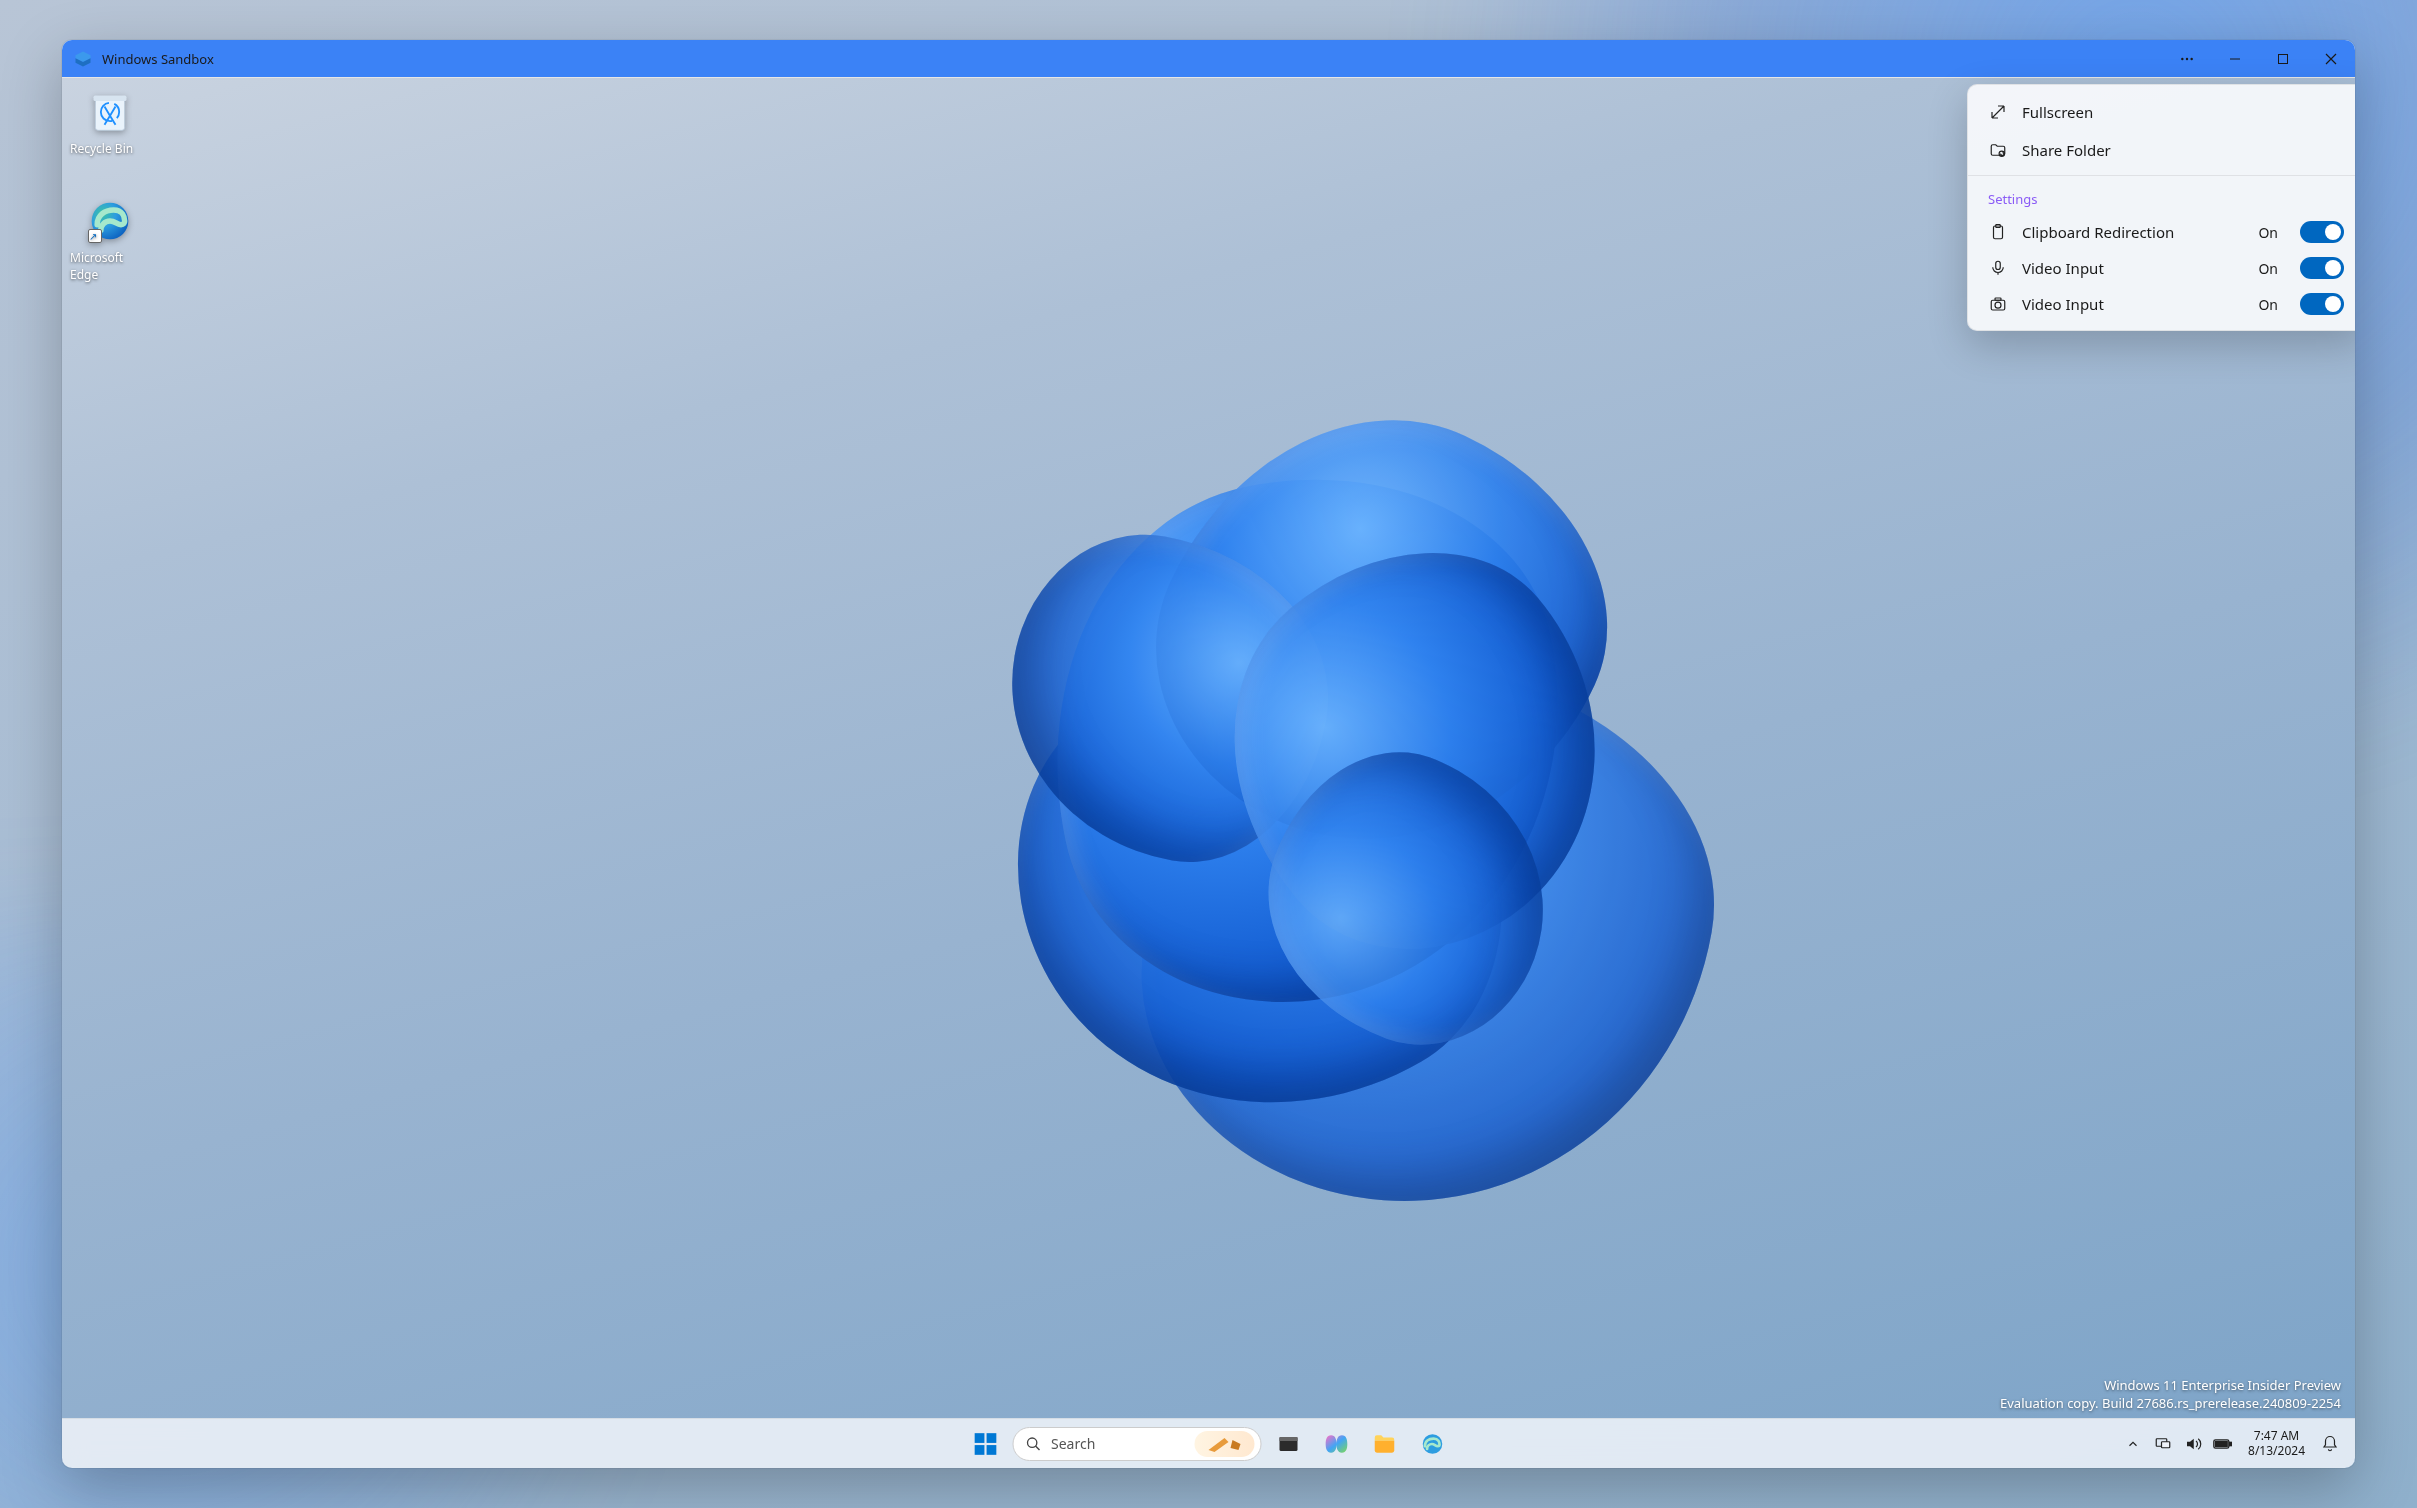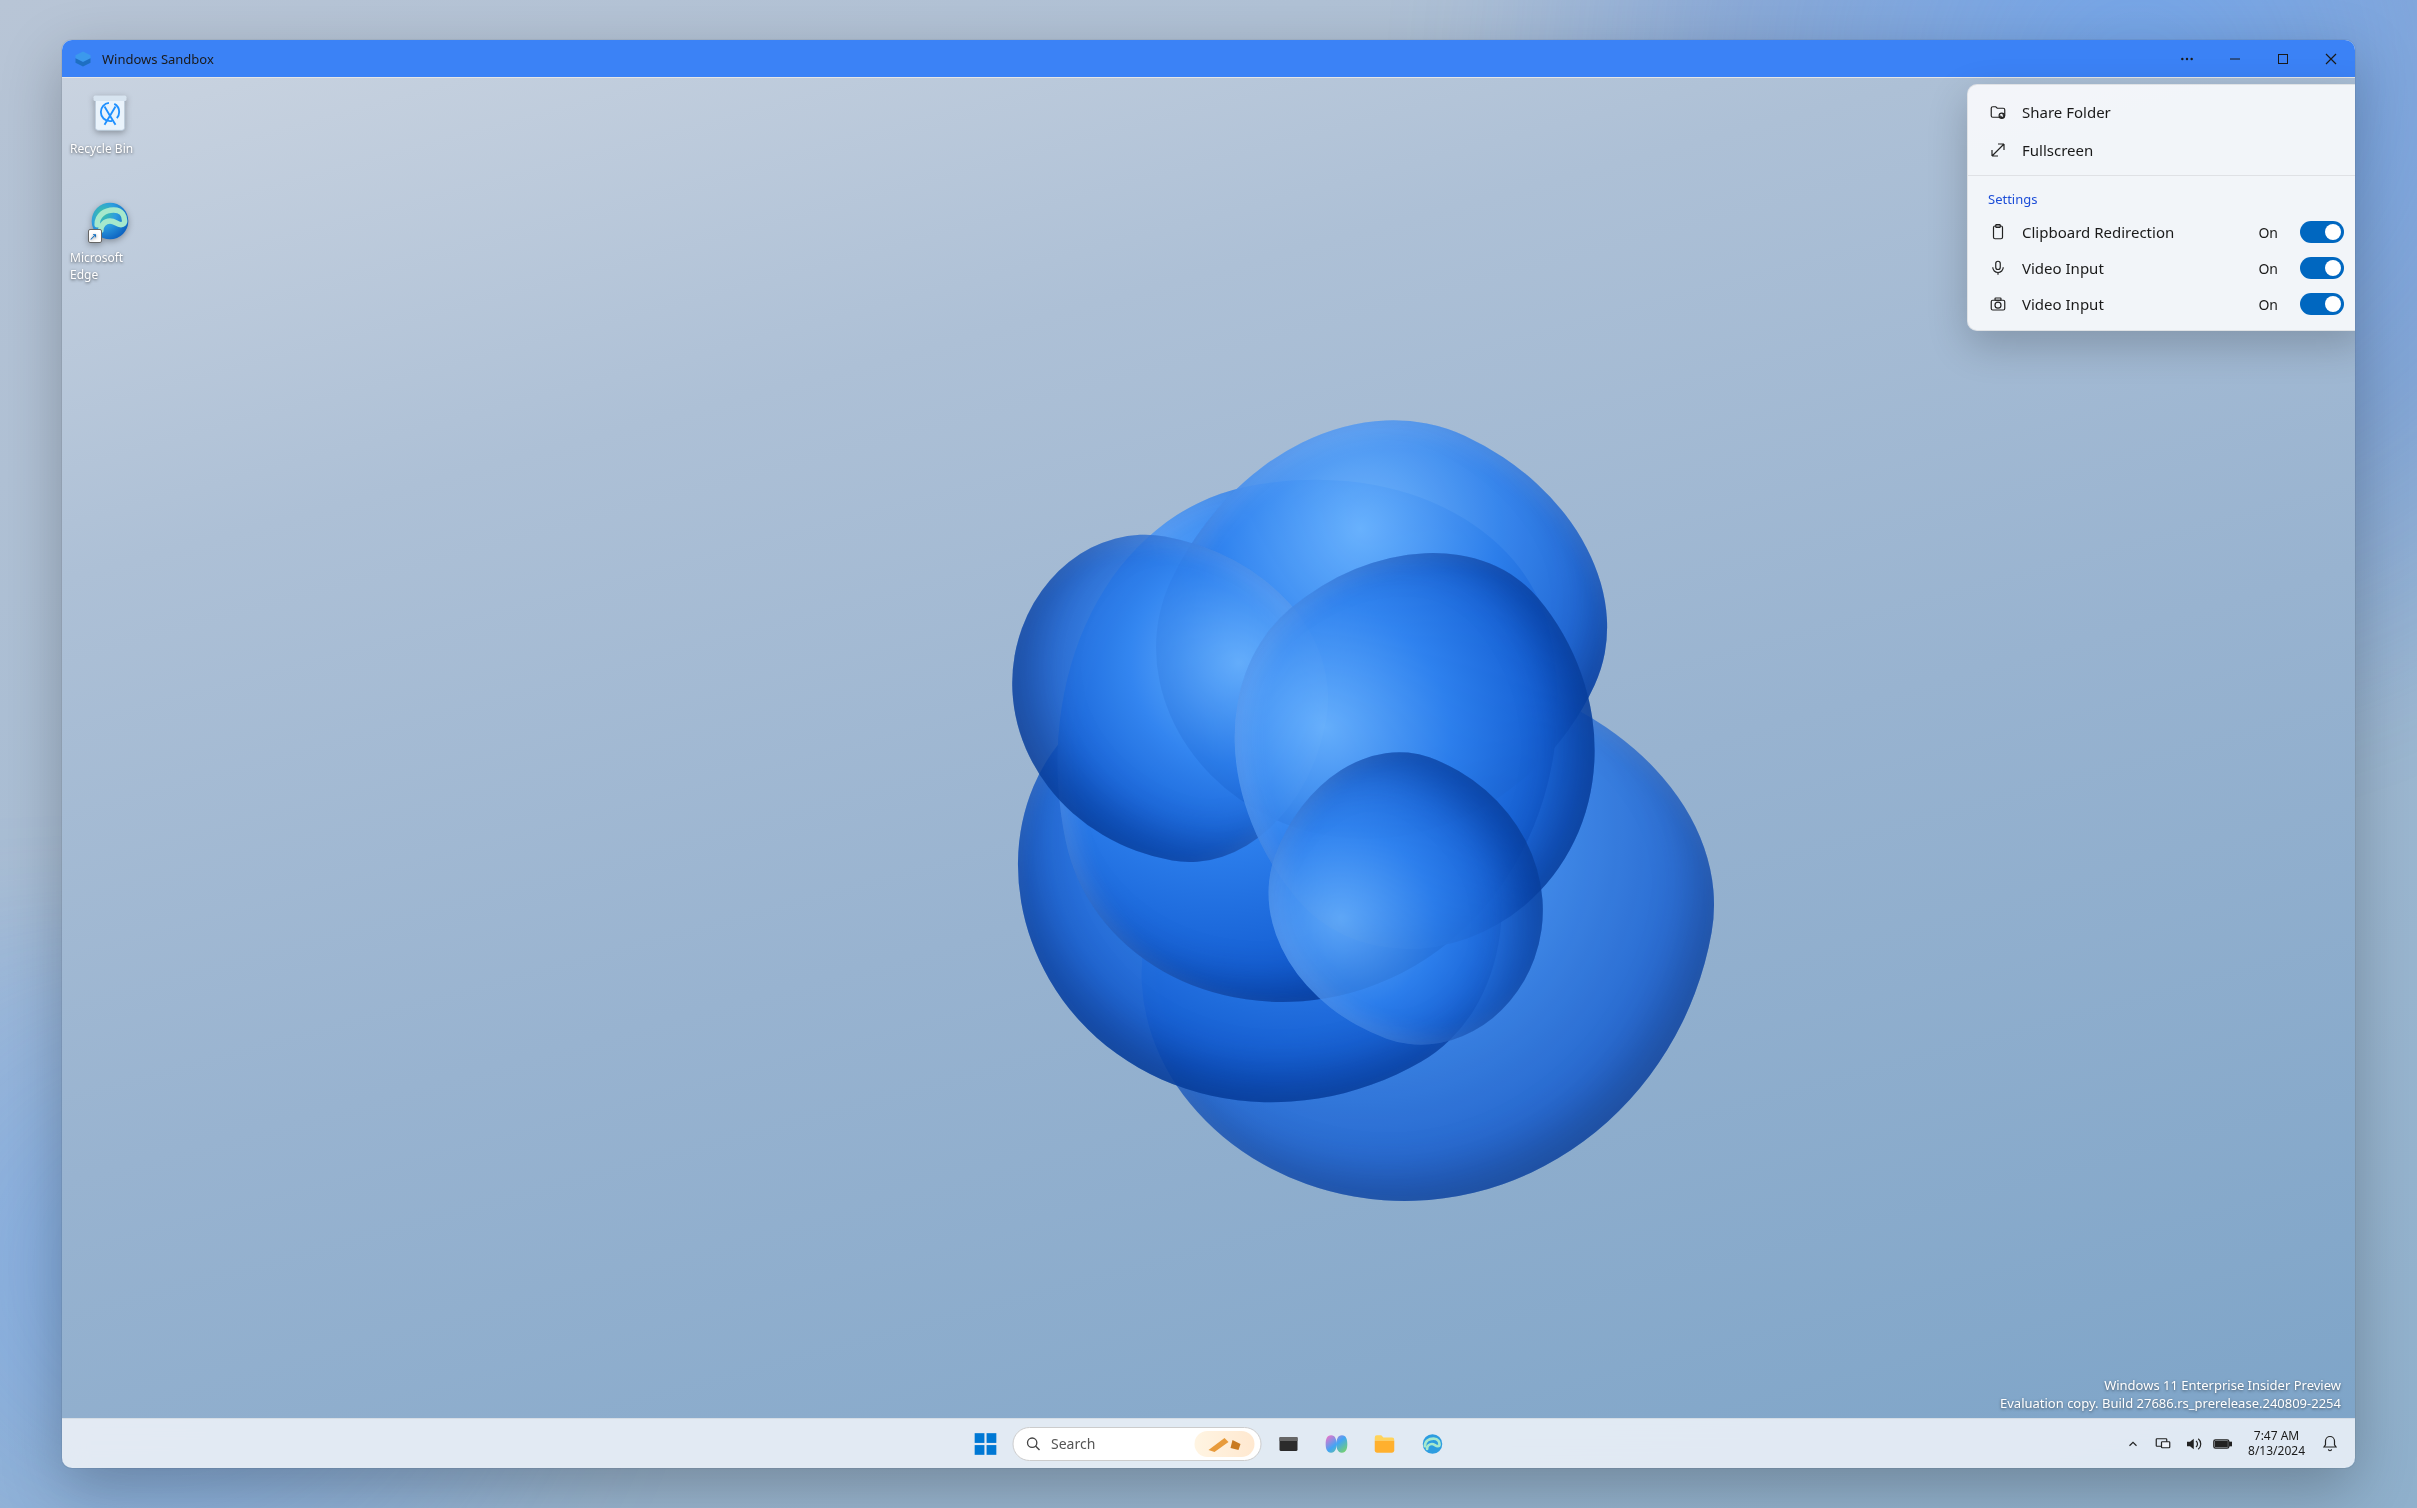--- a/index.html
+++ b/index.html
@@ -197,21 +197,21 @@
     padding: 9px 20px;
     font-size: 15px;
     color: #1a1a1a;
     gap: 14px;
     cursor: default;
   }
   .dd-sep { height: 1px; background: rgba(0,0,0,0.08); margin: 6px 0; }
   .dd-header {
     padding: 8px 20px 6px;
     font-size: 13px;
-    color: #1d4ed8;
+    color: #8b5cf6;
   }
   .dd-setting {
     display: flex; align-items: center;
     padding: 7px 20px;
     font-size: 15px;
     color: #1a1a1a;
     gap: 14px;
   }
   .dd-setting .label { flex: 1; }
   .dd-setting .state { font-size: 14px; color: #1a1a1a; margin-right: 8px; }
@@ -272,34 +272,34 @@
       <svg width="12" height="12" viewBox="0 0 12 12">
           <path d="M1 1 L11 11 M11 1 L1 11" stroke="currentColor" stroke-width="1.2"></path>
         </svg>
     </div>
   </div>
 
   <div class="dropdown">
     <div class="dd-item">
       <span class="dd-icon">
         <svg width="18" height="18" viewBox="0 0 24 24" fill="none" stroke="currentColor" stroke-width="1.6">
+            <path d="M4 20 L20 4 M20 4 H12 M20 4 V12 M4 20 H12 M4 20 V12"></path>
+          </svg>
+      </span>
+      <span>Fullscreen</span>
+    </div>
+    <div class="dd-item">
+      <span class="dd-icon">
+        <svg width="18" height="18" viewBox="0 0 24 24" fill="none" stroke="currentColor" stroke-width="1.6">
             <path d="M3 7a2 2 0 0 1 2-2h4l2 2h8a2 2 0 0 1 2 2v8a2 2 0 0 1-2 2H5a2 2 0 0 1-2-2z"></path>
             <circle cx="17" cy="17" r="3.5"></circle>
             <path d="M15 17l1.5 1.5M18 15.5a2 2 0 1 1-2 2"></path>
           </svg>
       </span>
       <span>Share Folder</span>
-    </div>
-    <div class="dd-item">
-      <span class="dd-icon">
-        <svg width="18" height="18" viewBox="0 0 24 24" fill="none" stroke="currentColor" stroke-width="1.6">
-            <path d="M4 20 L20 4 M20 4 H12 M20 4 V12 M4 20 H12 M4 20 V12"></path>
-          </svg>
-      </span>
-      <span>Fullscreen</span>
     </div>
     <div class="dd-sep"></div>
     <div class="dd-header">Settings</div>
 
     <div class="dd-setting">
       <span class="dd-icon">
         <svg width="18" height="18" viewBox="0 0 24 24" fill="none" stroke="currentColor" stroke-width="1.6">
             <rect x="6" y="4" width="12" height="17" rx="2"></rect>
             <rect x="9" y="2" width="6" height="4" rx="1"></rect>
           </svg>

